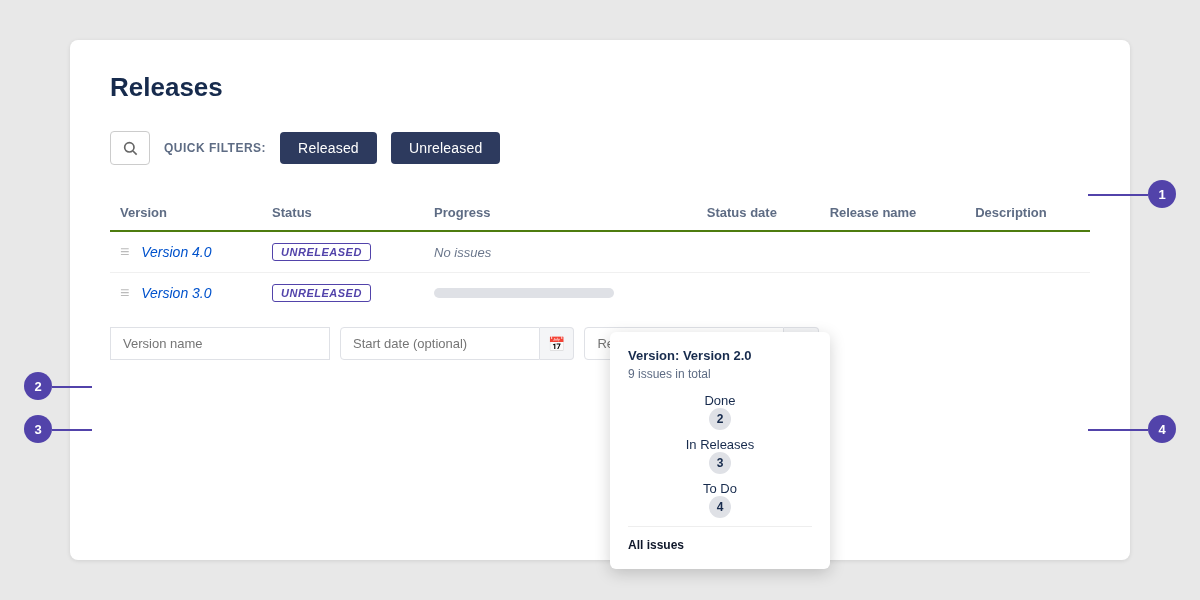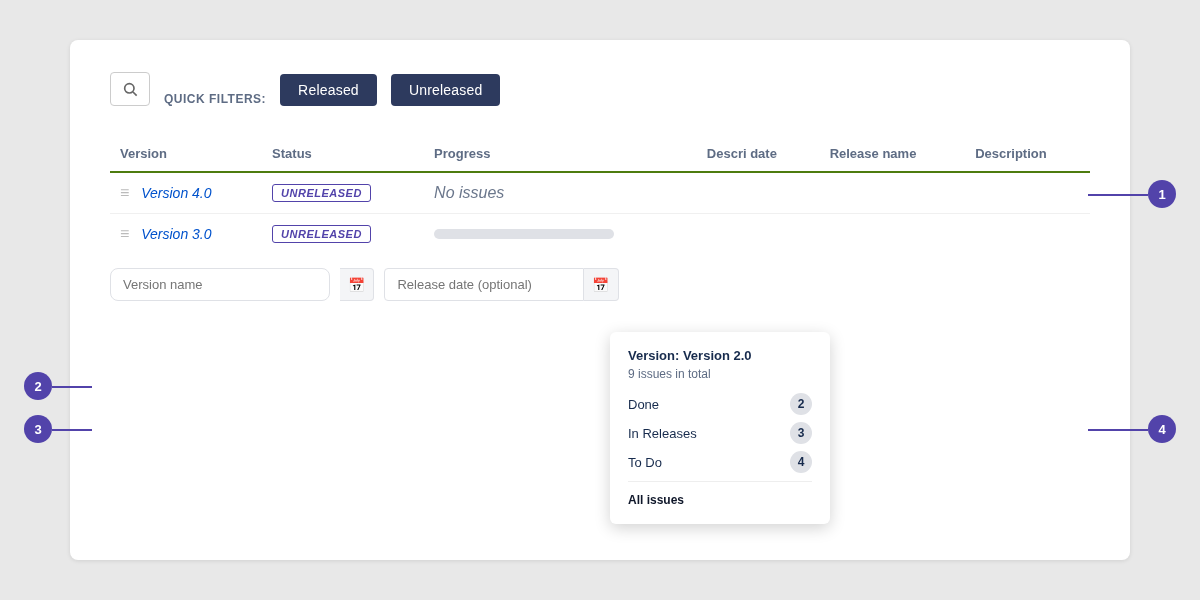--- a/index.html
+++ b/index.html
@@ -23,21 +23,21 @@
       box-shadow: 0 1px 4px rgba(0,0,0,0.1);
     }
     .page-title {
       font-size: 26px;
       font-weight: 700;
       color: #172b4d;
       margin-bottom: 28px;
     }
     .filter-bar {
       display: flex;
-      align-items: flex-end;
+      align-items: center;
       gap: 14px;
       margin-bottom: 32px;
     }
     .search-box {
       border: 1px solid #ccc;
       border-radius: 4px;
       padding: 6px 10px;
       width: 40px;
       height: 34px;
       display: flex;
@@ -154,21 +154,21 @@
       height: 100%;
       background: #0052cc;
       display: inline-block;
     }
     .progress-bar-fill {
       display: flex;
       height: 100%;
     }
     .no-issues-text {
       color: #6b778c;
-      font-size: 16px;
+      font-size: 13px;
     }
 
     
     .tooltip-popup {
       position: absolute;
       background: #fff;
       border-radius: 6px;
       box-shadow: 0 4px 16px rgba(0,0,0,0.18);
       padding: 16px 18px;
       width: 220px;
@@ -185,20 +185,21 @@
     .tooltip-subtitle {
       font-size: 12px;
       color: #5e6c84;
       margin-bottom: 12px;
     }
     .tooltip-row {
       display: flex;
       justify-content: space-between;
       align-items: center;
       margin-bottom: 7px;
+      flex-direction: column;
     }
     .tooltip-row-label {
       font-size: 13px;
       color: #172b4d;
     }
     .tooltip-row-count {
       background: #dfe1e6;
       border-radius: 50%;
       width: 22px;
       height: 22px;
@@ -222,21 +223,21 @@
     }
 
     
     .add-row {
       display: flex;
       gap: 10px;
       margin-top: 10px;
     }
     .add-input {
       border: 1px solid #dfe1e6;
-      border-radius: 8px;
+      border-radius: 0;
       padding: 8px 12px;
       font-size: 13px;
       color: #6b778c;
     }
     .add-input-version { width: 220px; }
     .add-input-date { width: 200px; }
     .add-input-description { flex: 1; }
     .date-icon-btn {
       background: #f4f5f7;
       border: 1px solid #dfe1e6;
@@ -275,40 +276,41 @@
   <div class="annotation" style="top: 375px; left: -46px;">
     <span>3</span>
   </div>
   <div class="annotation-line" style="top: 389px; left: -18px; width: 40px;"></div>
 
   <div class="annotation" style="top: 375px; right: -46px;">
     <span>4</span>
   </div>
   <div class="annotation-line" style="top: 389px; right: -18px; width: 60px;"></div>
 
+  <h1 class="page-title">Releases</h1>
 
   <div class="filter-bar">
     <div class="search-box">
       <svg class="search-icon-svg" viewBox="0 0 24 24" fill="none" stroke="currentColor" stroke-width="2.5">
         <circle cx="11" cy="11" r="7"></circle>
         <line x1="16.5" y1="16.5" x2="22" y2="22"></line>
       </svg>
     </div>
     <span class="quick-filters-label">QUICK FILTERS:</span>
     <button class="filter-btn">Released</button>
     <button class="filter-btn">Unreleased</button>
   </div>
 
   <table class="releases-table">
     <thead>
       <tr>
         <th>Version</th>
         <th>Status</th>
         <th>Progress</th>
-        <th>Descri date</th>
+        <th>Status date</th>
         <th>Release name</th>
         <th>Description</th>
       </tr>
     </thead>
     <tbody>
 
       <tr>
         <td>
           <span class="drag-handle">≡</span>
           <a class="version-link">Version 4.0</a>
@@ -345,20 +347,21 @@
         <td></td>
       </tr>
 
 
     </tbody>
   </table>
 
   <div class="add-row" style="margin-top:14px;">
     <input class="add-input add-input-version" type="text" placeholder="Version name" style="">
     <div class="date-input-wrap">
+      <input class="add-input add-input-date" type="text" placeholder="Start date (optional)" style="">
       <button class="date-icon-btn">📅</button>
     </div>
     <div class="date-input-wrap">
       <input class="add-input add-input-date" type="text" placeholder="Release date (optional)" style="">
       <button class="date-icon-btn">📅</button>
     </div>
   </div>
 
   <div class="tooltip-popup">
     <div class="tooltip-title">Version: Version 2.0</div>

